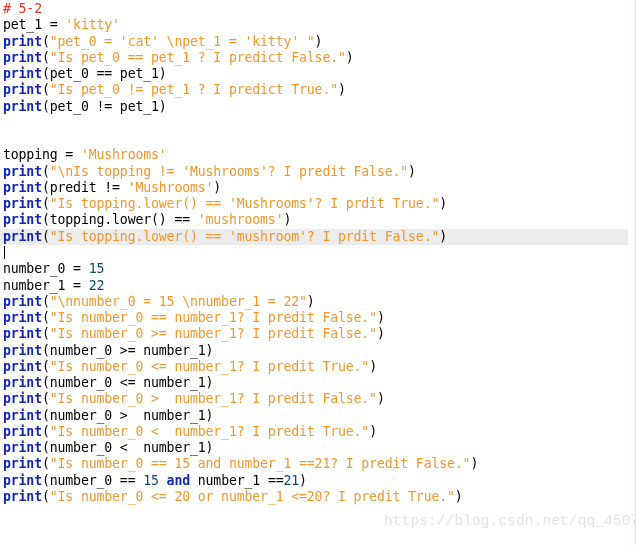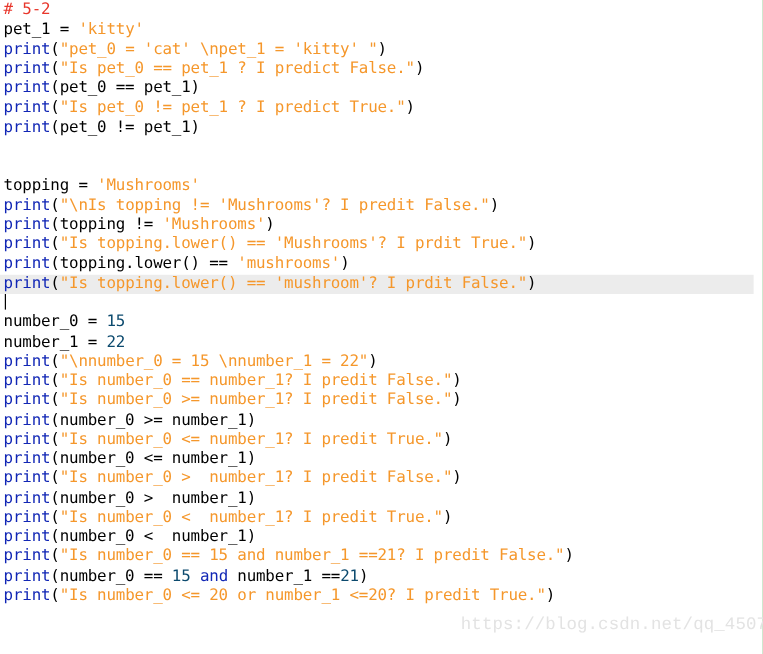--- a/index.html
+++ b/index.html
@@ -47,21 +47,21 @@
   }
 
   .code-line.current {
     background: #ececec;
     width: 625px;
   }
 
   .tok-plain   { color: #000000; }
   .tok-comment { color: #e8372c; }
   .tok-string  { color: #f5972b; }
-  .tok-keyword { color: #1126b5; font-weight: normal; }
+  .tok-keyword { color: #1126b5; font-weight: bold; }
   .tok-number  { color: #0c4a6e; }
 
   .caret {
     display: inline-block;
     width: 1px;
     height: 13px;
     background: #000000;
     vertical-align: -2px;
     margin-left: 1px;
   }
@@ -87,21 +87,21 @@
       <div class="code-line"><span class="tok-plain">pet_1 = </span><span class="tok-string">'kitty'</span></div>
       <div class="code-line"><span class="tok-keyword">print</span><span class="tok-plain">(</span><span class="tok-string">"pet_0 = 'cat' \npet_1 = 'kitty' "</span><span class="tok-plain">)</span></div>
       <div class="code-line"><span class="tok-keyword">print</span><span class="tok-plain">(</span><span class="tok-string">"Is pet_0 == pet_1 ? I predict False."</span><span class="tok-plain">)</span></div>
       <div class="code-line"><span class="tok-keyword">print</span><span class="tok-plain">(pet_0 == pet_1)</span></div>
       <div class="code-line"><span class="tok-keyword">print</span><span class="tok-plain">(</span><span class="tok-string">"Is pet_0 != pet_1 ? I predict True."</span><span class="tok-plain">)</span></div>
       <div class="code-line"><span class="tok-keyword">print</span><span class="tok-plain">(pet_0 != pet_1)</span></div>
       <div class="code-line">&nbsp;</div>
       <div class="code-line">&nbsp;</div>
       <div class="code-line"><span class="tok-plain">topping = </span><span class="tok-string">'Mushrooms'</span></div>
       <div class="code-line"><span class="tok-keyword">print</span><span class="tok-plain">(</span><span class="tok-string">"\nIs topping != 'Mushrooms'? I predit False."</span><span class="tok-plain">)</span></div>
-      <div class="code-line"><span class="tok-keyword">print</span><span class="tok-plain">(topping != </span><span class="tok-string">'Mushrooms'</span><span class="tok-plain">)</span></div>
+      <div class="code-line"><span class="tok-keyword">print</span><span class="tok-plain">(predit != </span><span class="tok-string">'Mushrooms'</span><span class="tok-plain">)</span></div>
       <div class="code-line"><span class="tok-keyword">print</span><span class="tok-plain">(</span><span class="tok-string">"Is topping.lower() == 'Mushrooms'? I prdit True."</span><span class="tok-plain">)</span></div>
       <div class="code-line"><span class="tok-keyword">print</span><span class="tok-plain">(topping.lower() == </span><span class="tok-string">'mushrooms'</span><span class="tok-plain">)</span></div>
       <div class="code-line current"><span class="tok-keyword">print</span><span class="tok-plain">(</span><span class="tok-string">"Is topping.lower() == 'mushroom'? I prdit False."</span><span class="tok-plain">)</span></div>
       <div class="code-line"><span class="caret"></span></div>
       <div class="code-line"><span class="tok-plain">number_0 = </span><span class="tok-number">15</span></div>
       <div class="code-line"><span class="tok-plain">number_1 = </span><span class="tok-number">22</span></div>
       <div class="code-line"><span class="tok-keyword">print</span><span class="tok-plain">(</span><span class="tok-string">"\nnumber_0 = 15 \nnumber_1 = 22"</span><span class="tok-plain">)</span></div>
       <div class="code-line"><span class="tok-keyword">print</span><span class="tok-plain">(</span><span class="tok-string">"Is number_0 == number_1? I predit False."</span><span class="tok-plain">)</span></div>
       <div class="code-line"><span class="tok-keyword">print</span><span class="tok-plain">(</span><span class="tok-string">"Is number_0 &gt;= number_1? I predit False."</span><span class="tok-plain">)</span></div>
       <div class="code-line"><span class="tok-keyword">print</span><span class="tok-plain">(number_0 &gt;= number_1)</span></div>

